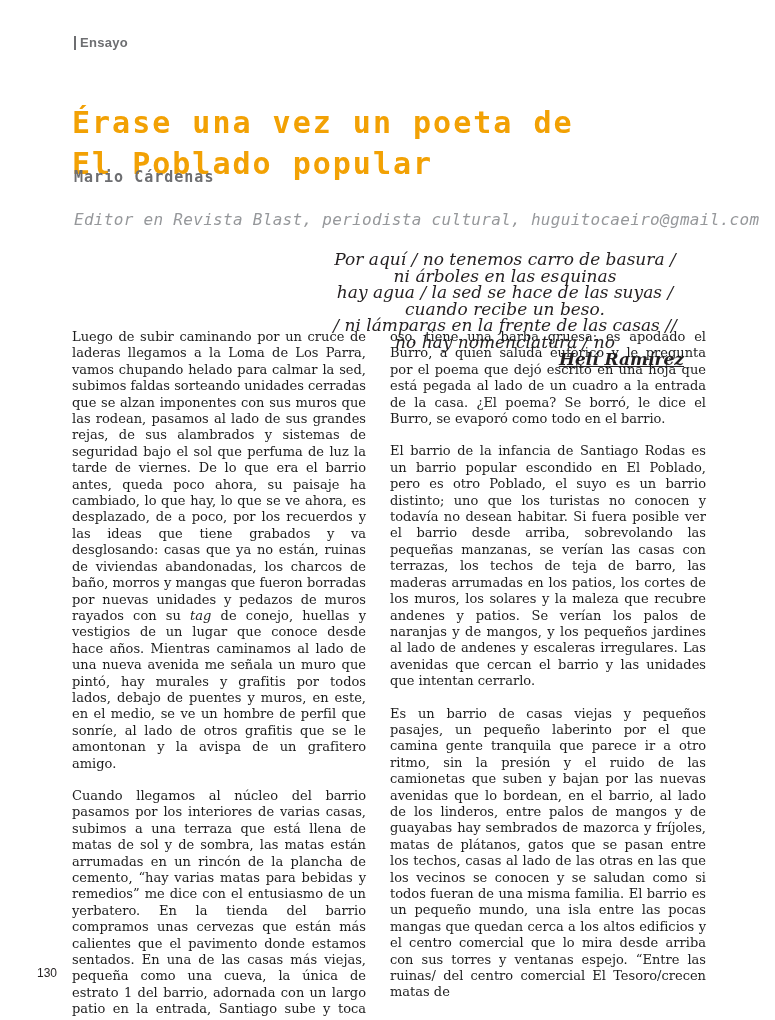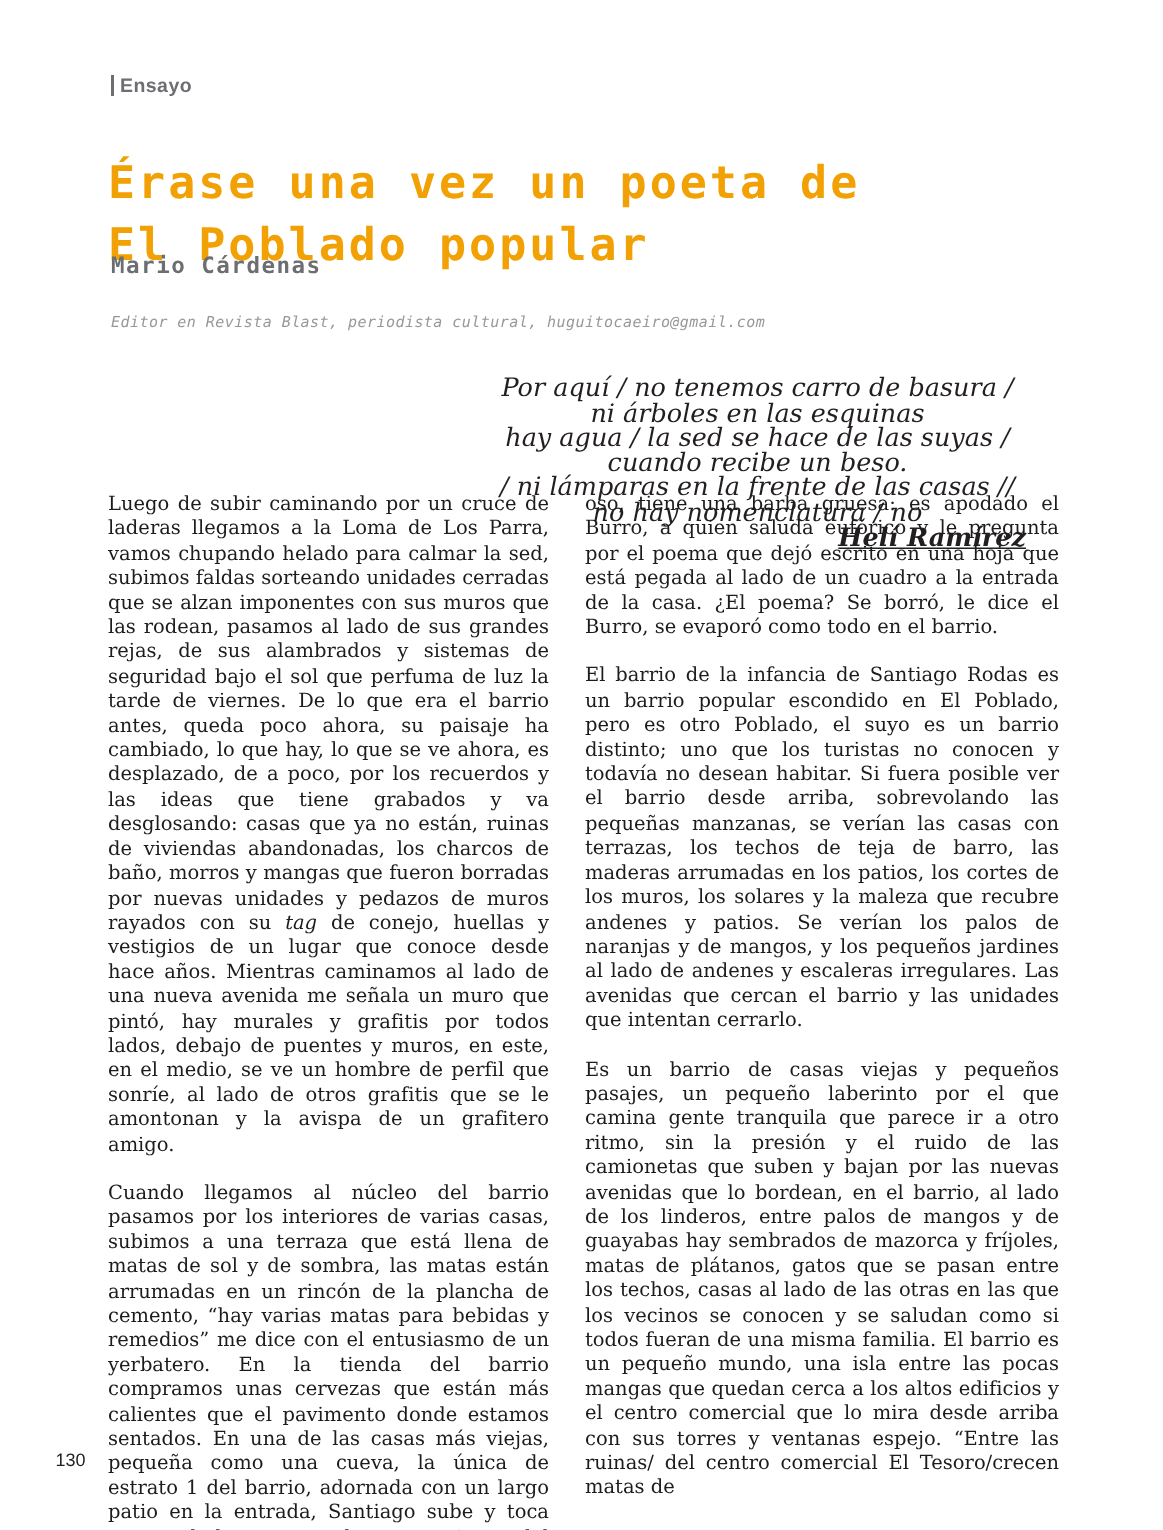--- a/index.html
+++ b/index.html
@@ -6,21 +6,21 @@
   body {
     width: 775px; height: 1020px;
     background: #ffffff;
     position: relative;
     overflow: hidden;
     font-family: "DejaVu Serif", serif;
   }
 
   
   .kicker {
-    position: absolute; left: 74px; top: 49px;
+    position: absolute; left: 74px; top: 35px;
     display: flex; align-items: center; gap: 4px;
   }
   .kicker-bar {
     width: 2px; height: 14px; background: #6d6e71;
   }
   .kicker-label {
     font-family: "Liberation Sans", sans-serif;
     font-weight: 700; font-size: 13px; color: #6d6e71;
     letter-spacing: 0.3px;
   }
@@ -36,21 +36,21 @@
   }
   .author-name {
     position: absolute; left: 74px; top: 168px;
     font-family: "DejaVu Sans Mono", monospace;
     font-weight: 700; font-size: 15px; color: #6d6e71;
     letter-spacing: 1px;
   }
   .author-role {
     position: absolute; left: 74px; top: 210px;
     font-family: "DejaVu Sans Mono", monospace;
-    font-style: italic; font-size: 10px; color: #96989b;
+    font-style: italic; font-size: 16px; color: #96989b;
     letter-spacing: 0.3px;
   }
 
   
   .epigraph {
     position: absolute; left: 326px; top: 251px; width: 358px;
     font-family: "DejaVu Serif", serif;
     font-style: italic; font-size: 17px; line-height: 16.5px;
     color: #231f20;
     text-align: center;

